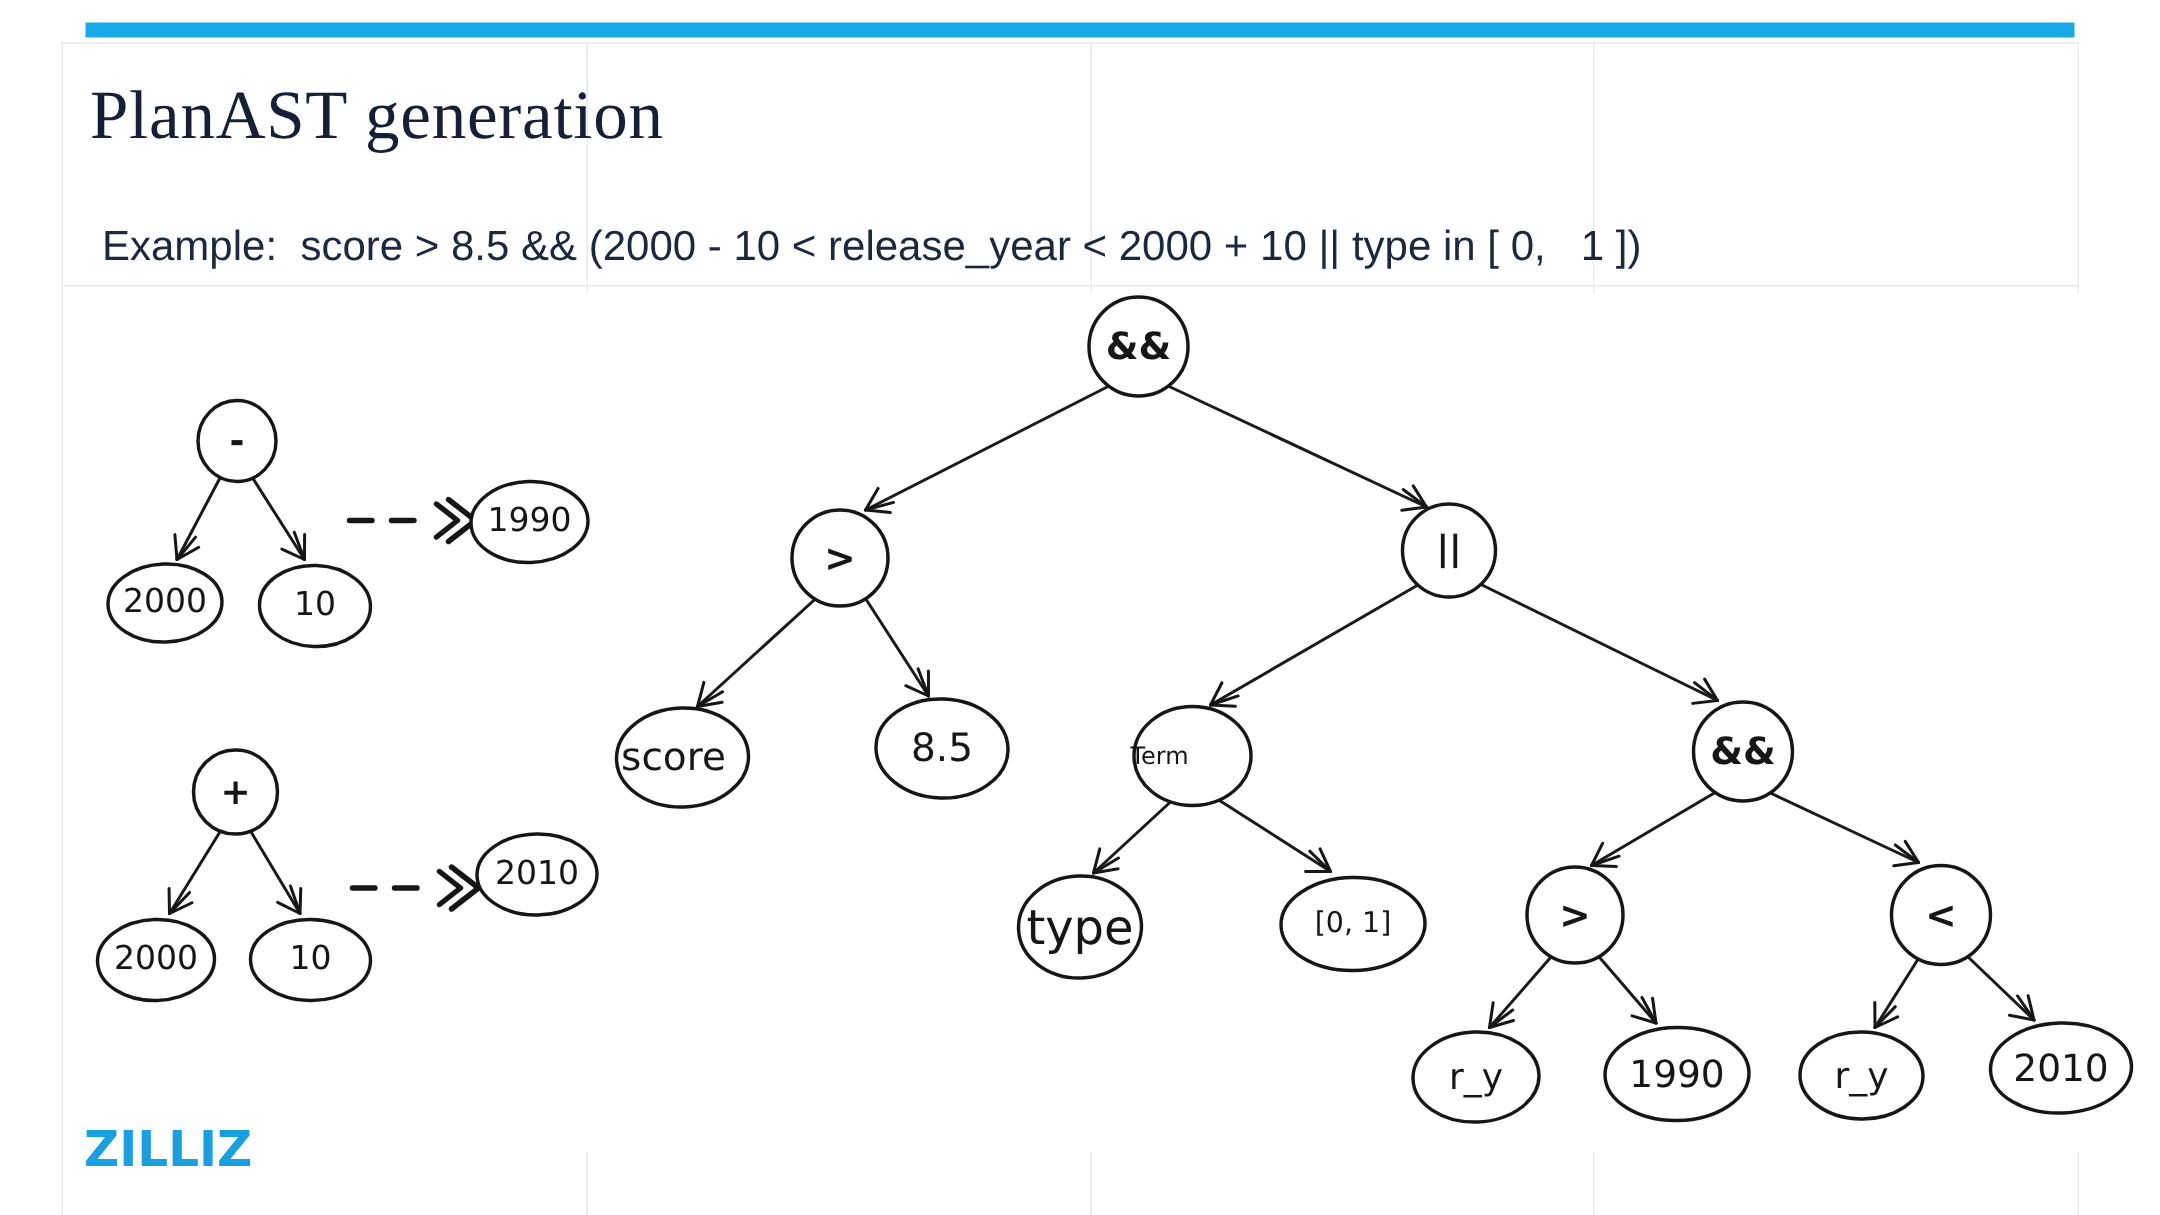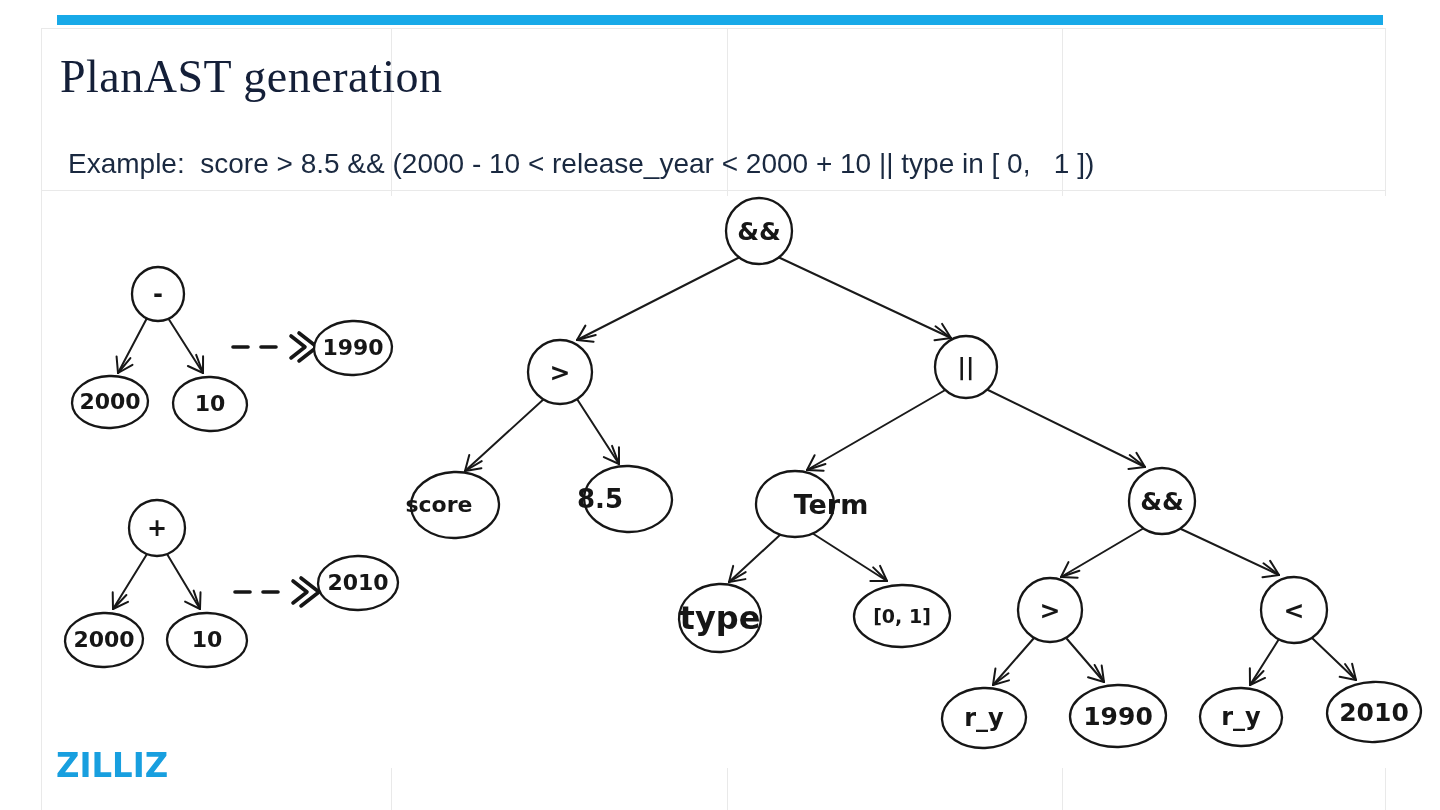--- a/index.html
+++ b/index.html
@@ -14,21 +14,21 @@
   
   .title{position:absolute;left:60px;top:50px;margin:0;font-family:"Liberation Serif",serif;
          font-weight:400;font-size:46px;color:#141f38;letter-spacing:.5px;}
   
   .example{position:absolute;left:68px;top:148px;font-size:28px;color:#1a2940;
            white-space:pre;font-weight:400;text-align:center;}
   
   .diagram{position:absolute;left:0;top:0;width:1440px;height:810px;}
   
   .nl{position:absolute;transform:translate(-50%,-50%);color:#161616;white-space:pre;
-      font-family:"DejaVu Sans",sans-serif;font-weight:700;line-height:1;}
+      font-family:"DejaVu Sans",sans-serif;font-weight:400;line-height:1;}
   .nl.op{font-weight:700;}
   
   .logo{position:absolute;left:56px;top:746px;font-family:"DejaVu Sans",sans-serif;
         font-weight:800;font-size:33px;color:#189fdf;letter-spacing:0px;transform:scaleX(.98);
         transform-origin:left center;}
 </style>
 </head>
 <body>
 
 <div class="stage">
@@ -124,23 +124,23 @@
     <div class="nl" style="left:210px;top:404px;font-size:22px">10</div>
     <div class="nl" style="left:353px;top:348px;font-size:22px">1990</div>
     <div class="nl op" style="left:157px;top:528px;font-size:24px">+</div>
     <div class="nl" style="left:104px;top:640px;font-size:22px">2000</div>
     <div class="nl" style="left:207px;top:640px;font-size:22px">10</div>
     <div class="nl" style="left:358px;top:583px;font-size:22px">2010</div>
 
     <div class="nl op" style="left:759px;top:231px;font-size:25px">&amp;&amp;</div>
     <div class="nl op" style="left:560px;top:372px;font-size:25px">&gt;</div>
     <div class="nl op" style="left:966px;top:367px;font-size:23px">||</div>
-    <div class="nl" style="left:439px;top:505px;font-size:22px">score</div>
-    <div class="nl" style="left:600px;top:499px;font-size:26px">8.5</div>
-    <div class="nl" style="left:831px;top:504px;font-size:27px">Term</div>
+    <div class="nl" style="left:449px;top:505px;font-size:26px">score</div>
+    <div class="nl" style="left:628px;top:499px;font-size:26px">8.5</div>
+    <div class="nl" style="left:773px;top:504px;font-size:16px">Term</div>
     <div class="nl op" style="left:1162px;top:501px;font-size:25px">&amp;&amp;</div>
     <div class="nl" style="left:720px;top:618px;font-size:32px">type</div>
     <div class="nl" style="left:902px;top:616px;font-size:19px">[0, 1]</div>
     <div class="nl op" style="left:1050px;top:610px;font-size:25px">&gt;</div>
     <div class="nl op" style="left:1294px;top:610px;font-size:25px">&lt;</div>
     <div class="nl" style="left:984px;top:718px;font-size:24px">r_y</div>
     <div class="nl" style="left:1118px;top:716px;font-size:25px">1990</div>
     <div class="nl" style="left:1241px;top:717px;font-size:24px">r_y</div>
     <div class="nl" style="left:1374px;top:712px;font-size:25px">2010</div>
   </div>

